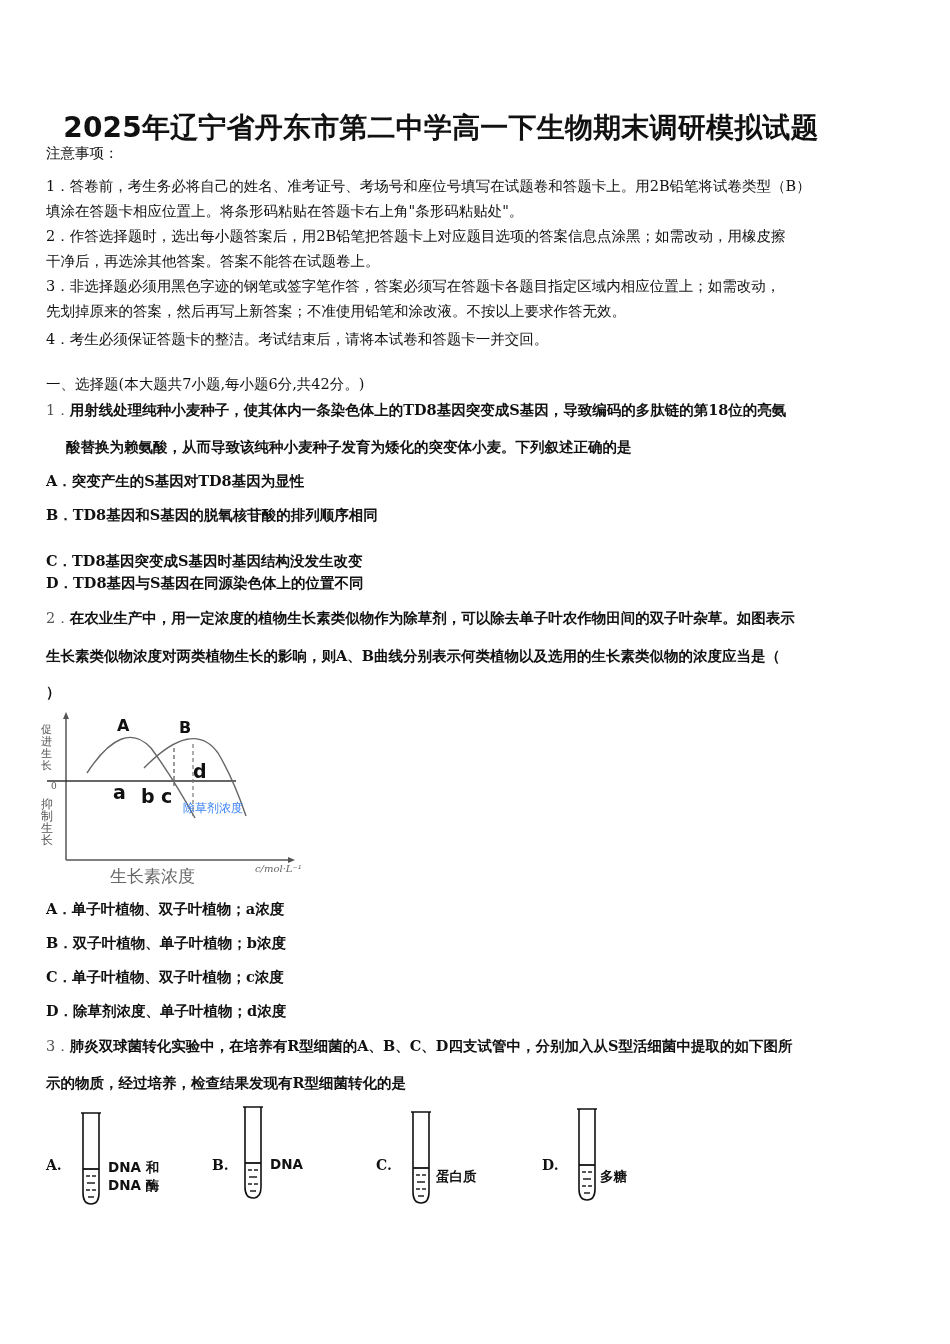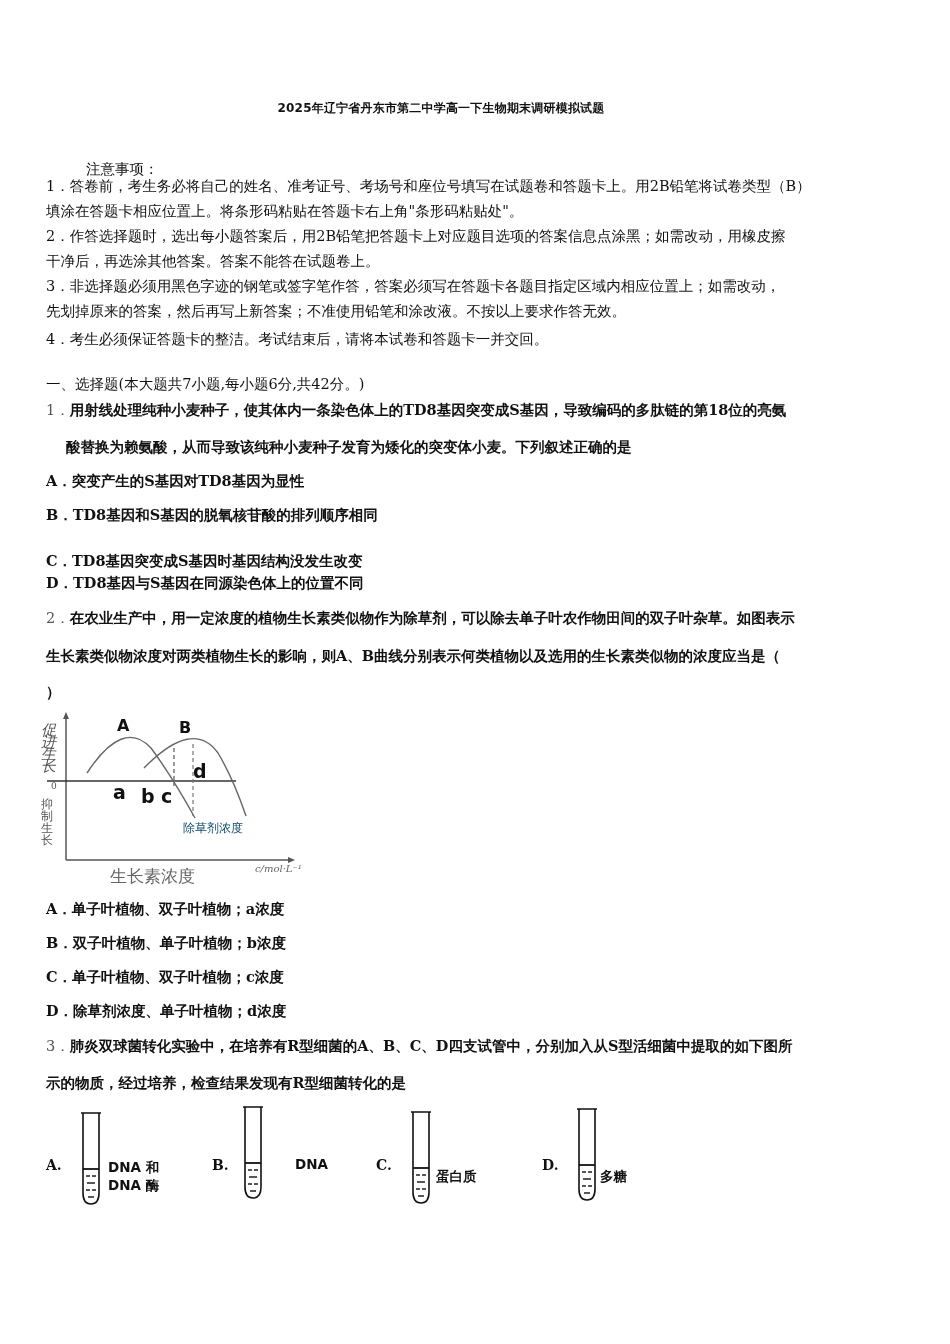--- a/index.html
+++ b/index.html
@@ -1,35 +1,35 @@
 <!DOCTYPE html>
 <html><head>
   <meta charset="utf-8">
   <style>
     html, body { margin: 0; padding: 0; background: #ffffff; }
     body { width: 950px; height: 1344px; position: relative; overflow: hidden;
            font-family: "DejaVu Serif", "Liberation Serif", serif; color: #111; }
-    .title { position: absolute; top: 100px; left: 0; width: 882px; text-align: center;
+    .title { position: absolute; top: 109px; left: 0; width: 882px; text-align: center;
              font-family: "DejaVu Sans", "Liberation Sans", sans-serif; font-weight: bold;
-             font-size: 12px; letter-spacing: 0.2px; }
+             font-size: 28px; letter-spacing: 0.2px; }
     .line { position: absolute; left: 46px; font-size: 14.5px; white-space: nowrap; }
     .bold { font-weight: bold; }
     .q-num { font-weight: normal; color: #555; }
     .graph { position: absolute; left: 33px; top: 708px; width: 300px; height: 180px; }
     .tube-row { position: absolute; top: 1105px; left: 40px; width: 640px; height: 105px; }
     .tube-item { position: absolute; top: 0; height: 105px; }
     .tube-letter { position: absolute; top: 52px; font-size: 14px; font-weight: bold; }
     .tube-label { position: absolute; font-family: "DejaVu Sans", "Liberation Sans", sans-serif; font-size: 13.5px; font-weight: bold; line-height: 18px; white-space: nowrap; }
   </style>
 </head>
 <body>
 
 <div class="title">2025年辽宁省丹东市第二中学高一下生物期末调研模拟试题</div>
 
-<div class="line" style="top:160px;margin-left:40px;">注意事项：</div>
+<div class="line" style="top:144px;">注意事项：</div>
 <div class="line" style="top:177px;">1．答卷前，考生务必将自己的姓名、准考证号、考场号和座位号填写在试题卷和答题卡上。用2B铅笔将试卷类型（B）</div>
 <div class="line" style="top:202px;">填涂在答题卡相应位置上。将条形码粘贴在答题卡右上角"条形码粘贴处"。</div>
 <div class="line" style="top:227px;">2．作答选择题时，选出每小题答案后，用2B铅笔把答题卡上对应题目选项的答案信息点涂黑；如需改动，用橡皮擦</div>
 <div class="line" style="top:252px;text-align:center;">干净后，再选涂其他答案。答案不能答在试题卷上。</div>
 <div class="line" style="top:277px;">3．非选择题必须用黑色字迹的钢笔或签字笔作答，答案必须写在答题卡各题目指定区域内相应位置上；如需改动，</div>
 <div class="line" style="top:302px;">先划掉原来的答案，然后再写上新答案；不准使用铅笔和涂改液。不按以上要求作答无效。</div>
 <div class="line" style="top:330px;">4．考生必须保证答题卡的整洁。考试结束后，请将本试卷和答题卡一并交回。</div>
 
 <div class="line" style="top:375px;">一、选择题(本大题共7小题,每小题6分,共42分。)</div>
 
@@ -66,23 +66,23 @@
     <line x1="160" y1="36" x2="160" y2="108" stroke="#777" stroke-width="1.2" stroke-dasharray="4,3"></line>
   </svg>
   
   <div style="position:absolute;left:84px;top:8px;font-family:'DejaVu Sans',sans-serif;font-size:16px;font-weight:bold;">A</div>
   <div style="position:absolute;left:146px;top:10px;font-family:'DejaVu Sans',sans-serif;font-size:16px;font-weight:bold;">B</div>
   <div style="position:absolute;left:80px;top:73px;font-family:'DejaVu Sans',sans-serif;font-size:19px;font-weight:bold;">a</div>
   <div style="position:absolute;left:108px;top:77px;font-family:'DejaVu Sans',sans-serif;font-size:19px;font-weight:bold;">b</div>
   <div style="position:absolute;left:128px;top:77px;font-family:'DejaVu Sans',sans-serif;font-size:19px;font-weight:bold;">c</div>
   <div style="position:absolute;left:160px;top:52px;font-family:'DejaVu Sans',sans-serif;font-size:19px;font-weight:bold;">d</div>
   <div style="position:absolute;left:18px;top:73px;font-size:9px;color:#555;">0</div>
-  <div style="position:absolute;left:8px;top:16px;width:12px;font-family:'DejaVu Sans',sans-serif;font-size:15px;line-height:12px;color:#555;word-break:break-all;font-style:italic;">促进生长</div>
+  <div style="position:absolute;left:8px;top:16px;width:12px;font-family:'DejaVu Sans',sans-serif;font-size:11px;line-height:12px;color:#555;word-break:break-all;">促进生长</div>
   <div style="position:absolute;left:8px;top:90px;width:12px;font-family:'DejaVu Sans',sans-serif;font-size:12px;line-height:12px;color:#555;word-break:break-all;">抑制生长</div>
-  <div style="position:absolute;left:150px;top:112px;font-family:'DejaVu Sans',sans-serif;font-size:12px;color:#0c4a6e;">除草剂浓度</div>
+  <div style="position:absolute;left:150px;top:92px;font-family:'DejaVu Sans',sans-serif;font-size:12px;color:#3b82f6;">除草剂浓度</div>
   <div style="position:absolute;left:77px;top:157px;font-family:'DejaVu Sans',sans-serif;font-size:17px;color:#666;">生长素浓度</div>
   <div style="position:absolute;left:222px;top:155px;font-family:'DejaVu Serif',serif;font-size:10px;font-style:italic;color:#666;">c/mol·L⁻¹</div>
 </div>
 
 <div class="line bold" style="top:900px;">A．单子叶植物、双子叶植物；a浓度</div>
 <div class="line bold" style="top:934px;">B．双子叶植物、单子叶植物；b浓度</div>
 <div class="line bold" style="top:968px;">C．单子叶植物、双子叶植物；c浓度</div>
 <div class="line bold" style="top:1002px;">D．除草剂浓度、单子叶植物；d浓度</div>
 
 <div class="line bold" style="top:1037px;">
@@ -115,21 +115,21 @@
     <svg style="position:absolute;left:28px;top:0;" width="26" height="96" viewBox="0 0 26 96">
       <path d="M3 2 H23 M5 2 V82 Q5 93 13 93 Q21 93 21 82 V2" fill="none" stroke="#111" stroke-width="1.6"></path>
       <line x1="5" y1="58" x2="21" y2="58" stroke="#111" stroke-width="1.8"></line>
       <line x1="8" y1="65" x2="12" y2="65" stroke="#111" stroke-width="1.4"></line>
         <line x1="14" y1="65" x2="18" y2="65" stroke="#111" stroke-width="1.4"></line>
       <line x1="9" y1="72" x2="17" y2="72" stroke="#111" stroke-width="1.4"></line>
       <line x1="8" y1="79" x2="12" y2="79" stroke="#111" stroke-width="1.4"></line>
         <line x1="14" y1="79" x2="18" y2="79" stroke="#111" stroke-width="1.4"></line>
       <line x1="10" y1="86" x2="16" y2="86" stroke="#111" stroke-width="1.4"></line>
     </svg>
-    <div class="tube-label" style="left:58px;top:50px;margin-left:25px;">
+    <div class="tube-label" style="left:58px;top:50px;">
       <div>DNA</div>
     </div>
   </div>
 
   <div class="tube-item" style="left:336px;">
     <span class="tube-letter" style="left:0;">C.</span>
     <svg style="position:absolute;left:32px;top:5px;" width="26" height="96" viewBox="0 0 26 96">
       <path d="M3 2 H23 M5 2 V82 Q5 93 13 93 Q21 93 21 82 V2" fill="none" stroke="#111" stroke-width="1.6"></path>
       <line x1="5" y1="58" x2="21" y2="58" stroke="#111" stroke-width="1.8"></line>
       <line x1="8" y1="65" x2="12" y2="65" stroke="#111" stroke-width="1.4"></line>

